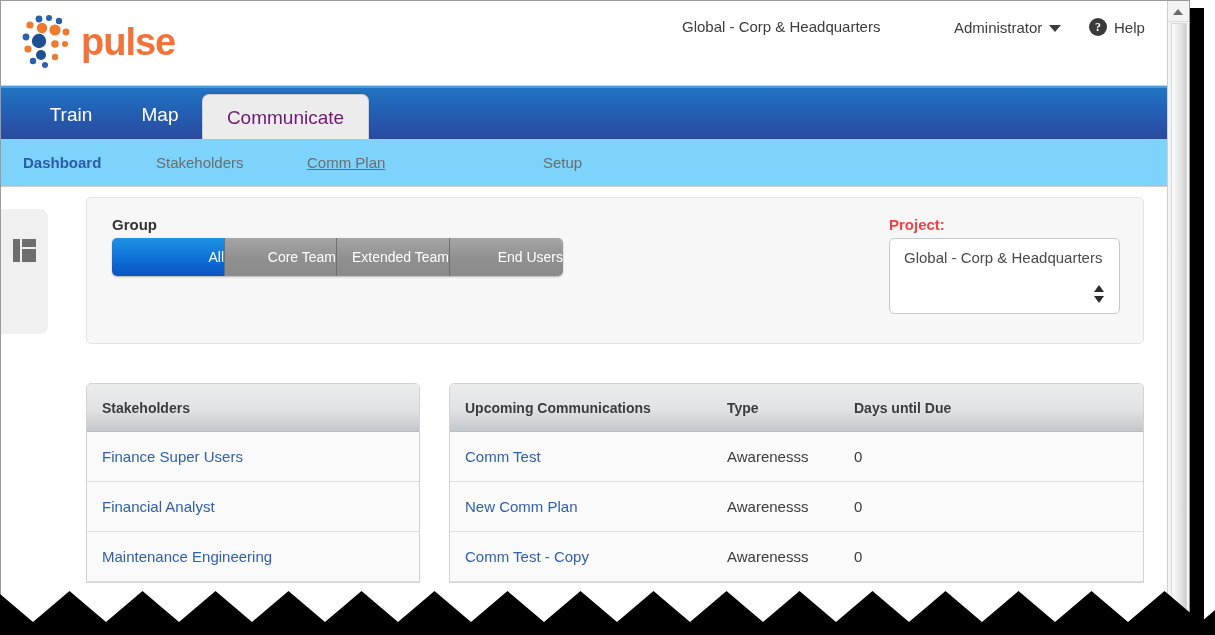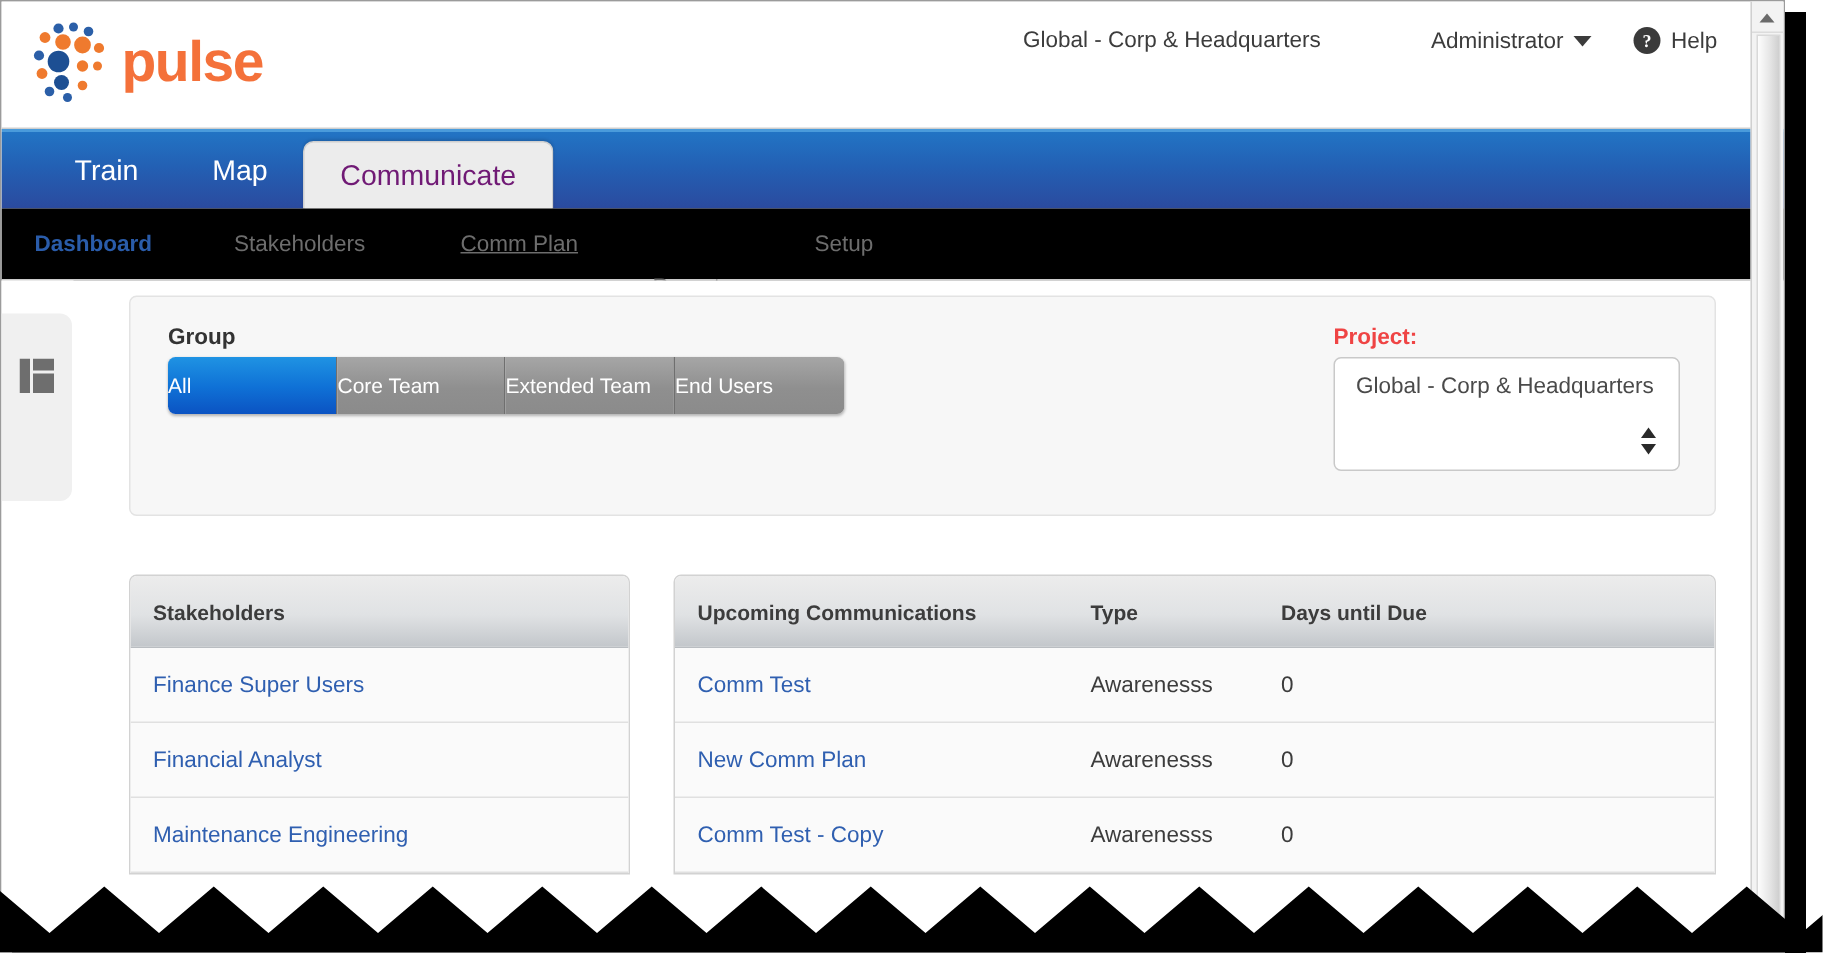--- a/index.html
+++ b/index.html
@@ -130,21 +130,21 @@
     border-radius: 7px 7px 0 0;
     border: 1px solid #cfcfcf;
     border-bottom: none;
     box-shadow: 0 -1px 2px rgba(0,0,0,0.12);
   }
 
   
   #sub-nav {
     position: relative;
     height: 48px;
-    background: #000000;
+    background: #7dd3fc;
     border-bottom: 1px solid #cbcbcb;
   }
   .sub-nav-item {
     position: absolute;
     top: 0;
     height: 48px;
     line-height: 48px;
     font-size: 15px;
     color: #6d6d6d;
     cursor: pointer;
@@ -204,21 +204,21 @@
     display: flex;
     border-radius: 5px;
     overflow: hidden;
     box-shadow: 0 1px 2px rgba(0,0,0,0.28);
   }
   .group-btn {
     height: 42px;
     line-height: 38px;
     font-size: 14px;
     color: #ffffff;
-    text-align: left;
+    text-align: right;
     cursor: pointer;
     background: linear-gradient(to bottom, #a6a6a6 0%, #8f8f8f 50%, #8a8a8a 100%);
     border-right: 1px solid #6f6f6f;
     overflow: hidden;
     white-space: nowrap;
   }
   .group-btn:last-child { border-right: none; }
   .group-btn.active {
     background: linear-gradient(to bottom, #1f93e3 0%, #0f71d6 48%, #0a4cbe 100%);
   }

